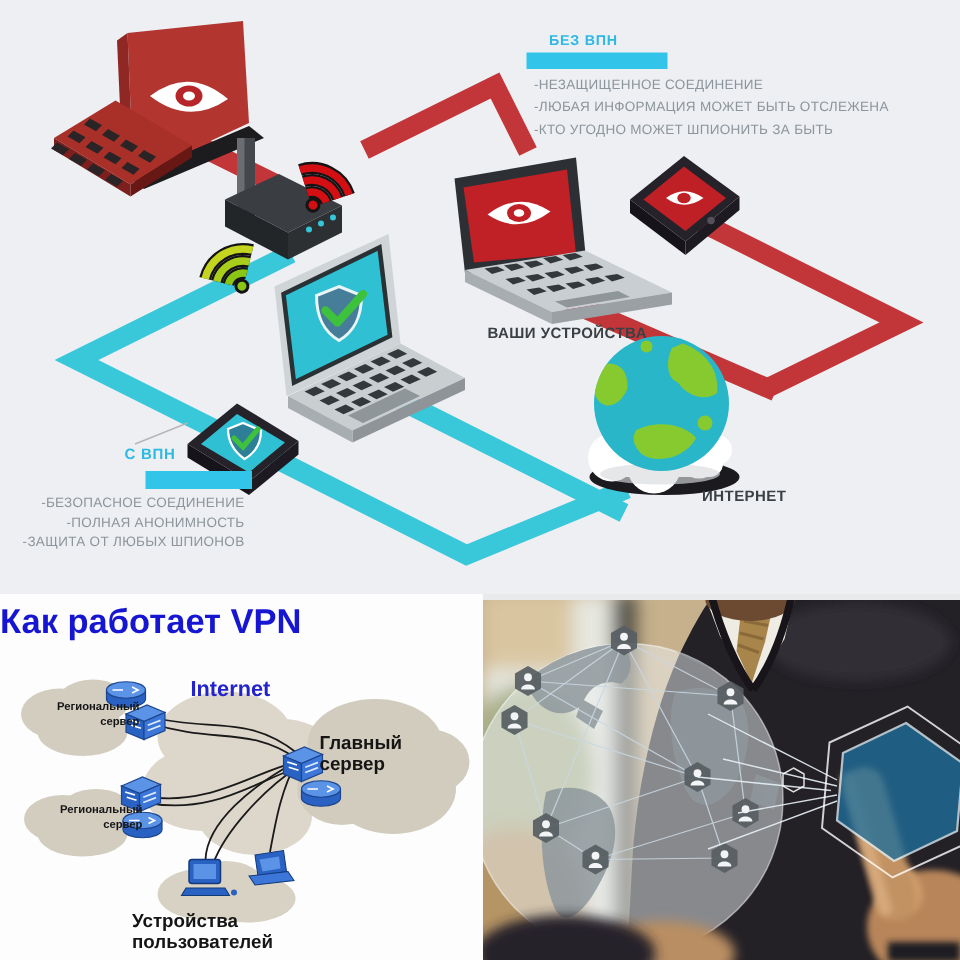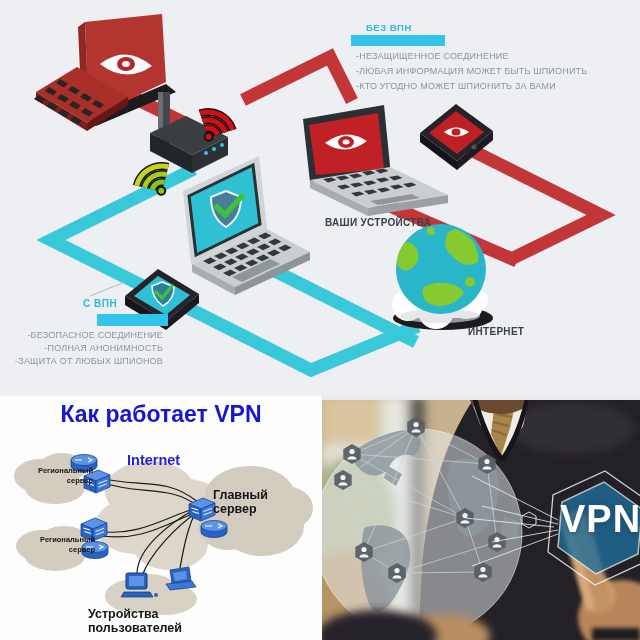--- a/index.html
+++ b/index.html
@@ -17,21 +17,21 @@
   .bar{position:absolute;background:#32c5e9;z-index:1}
   .bar-novpn{left:351px;top:35px;width:94px;height:11px}
   .gray-it{font-size:9px;color:#8d959c;letter-spacing:.2px}
   .nv0{left:356px;top:51px}.nv1{left:356px;top:66px}.nv2{left:356px;top:81px}
   .devices{left:325px;top:217px;font-size:10px;font-weight:bold;letter-spacing:.3px}
   .inet{left:468px;top:326px;font-size:10px;font-weight:bold;letter-spacing:.3px}
   .withvpn-title{left:83px;top:298px;font-size:10px;font-weight:bold;color:#2eb9e3;letter-spacing:.5px}
   .bar-withvpn{left:97px;top:314px;width:71px;height:12px}
   .wv{right:477px;text-align:right}
   .wv0{top:330px}.wv1{top:343px}.wv2{top:356px}
-  .scheme-title{left:0;top:5px;width:322px;text-align:center;font-size:23px;font-weight:bold;color:#1616d2}
+  .scheme-title{left:0;top:5px;width:322px;font-size:23px;font-weight:bold;color:#1616d2}
   .s-inet{left:127px;top:56px;font-size:14.5px;font-weight:bold;color:#2323cd}
   .s-small{font-size:7.5px;font-weight:bold;color:#151515;line-height:9.5px;text-align:right}
   .s-reg1{left:13px;top:70px;width:80px}
   .s-reg2{left:15px;top:139px;width:80px}
   .s-main{left:213px;top:92px;width:84px;font-size:12.5px;font-weight:bold;color:#151515;line-height:14px}
   .s-users{left:88px;top:211px;width:140px;font-size:12.5px;font-weight:bold;color:#151515;line-height:14px}
   .vpn-badge{left:238px;top:102px;font-size:38px;font-weight:bold;color:#fff;letter-spacing:1px;text-shadow:0 1px 5px rgba(15,55,85,.55)}
 </style>
 </head>
 <body>
@@ -228,22 +228,22 @@
           <path d="M424,287 C436,280 456,282 464,292 C458,304 440,310 428,303 C422,297 421,292 424,287 Z"></path>
           <circle cx="470" cy="282" r="5"></circle>
             <circle cx="431" cy="231" r="4"></circle>
         </g>
       </g>
     </svg>
 
     <div class="lbl novpn-title">БЕЗ ВПН</div>
     <div class="bar bar-novpn"></div>
     <div class="lbl gray-it nv0">-НЕЗАЩИЩЕННОЕ СОЕДИНЕНИЕ</div>
-    <div class="lbl gray-it nv1">-ЛЮБАЯ ИНФОРМАЦИЯ МОЖЕТ БЫТЬ ШПИОНИТЬ</div>
-    <div class="lbl gray-it nv2">-КТО УГОДНО МОЖЕТ ШПИОНИТЬ ЗА ВАМИ</div>
+    <div class="lbl gray-it nv1">-ЛЮБАЯ ИНФОРМАЦИЯ МОЖЕТ БЫТЬ ОТСЛЕЖЕНА</div>
+    <div class="lbl gray-it nv2">-КТО УГОДНО МОЖЕТ ШПИОНИТЬ ЗА БЫТЬ</div>
     <div class="lbl devices">ВАШИ УСТРОЙСТВА</div>
     <div class="lbl inet">ИНТЕРНЕТ</div>
     <div class="lbl withvpn-title">С ВПН</div>
     <div class="bar bar-withvpn"></div>
     <div class="lbl gray-it wv wv0">-БЕЗОПАСНОЕ СОЕДИНЕНИЕ</div>
     <div class="lbl gray-it wv wv1">-ПОЛНАЯ АНОНИМНОСТЬ</div>
     <div class="lbl gray-it wv wv2">-ЗАЩИТА ОТ ЛЮБЫХ ШПИОНОВ</div>
   </div>
 
   <div id="scheme">
@@ -423,16 +423,15 @@
         <rect x="-13" y="-58" width="27" height="105" rx="13" fill="#c29262" transform="translate(266,172) rotate(-16)" filter="url(#b2)"></rect>
         <rect x="-13" y="-58" width="9" height="100" rx="4.5" fill="#dfb285" opacity="0.7" transform="translate(266,172) rotate(-16)" filter="url(#b2)"></rect>
         <rect x="270" y="232" width="48" height="13" fill="#1d1b20" filter="url(#b2)"></rect>
       </g>
       <g>
         <polygon points="282,86 320,113 316,158 274,178 236,151 240,106" fill="#1f6f9c" opacity="0.78" stroke="#dceef5" stroke-width="1.5"></polygon>
         <polygon points="283,75 330,108 325,165 273,189 226,156 231,99" fill="none" stroke="#ffffff" opacity="0.8" stroke-width="1.3"></polygon>
       </g>
       <rect x="0" y="0" width="318" height="4" fill="#e8eaec"></rect>
     </svg>
-    <div class="lbl vpn-badge">VPN</div>
   </div>
 
 </div>
 
 </body></html>

